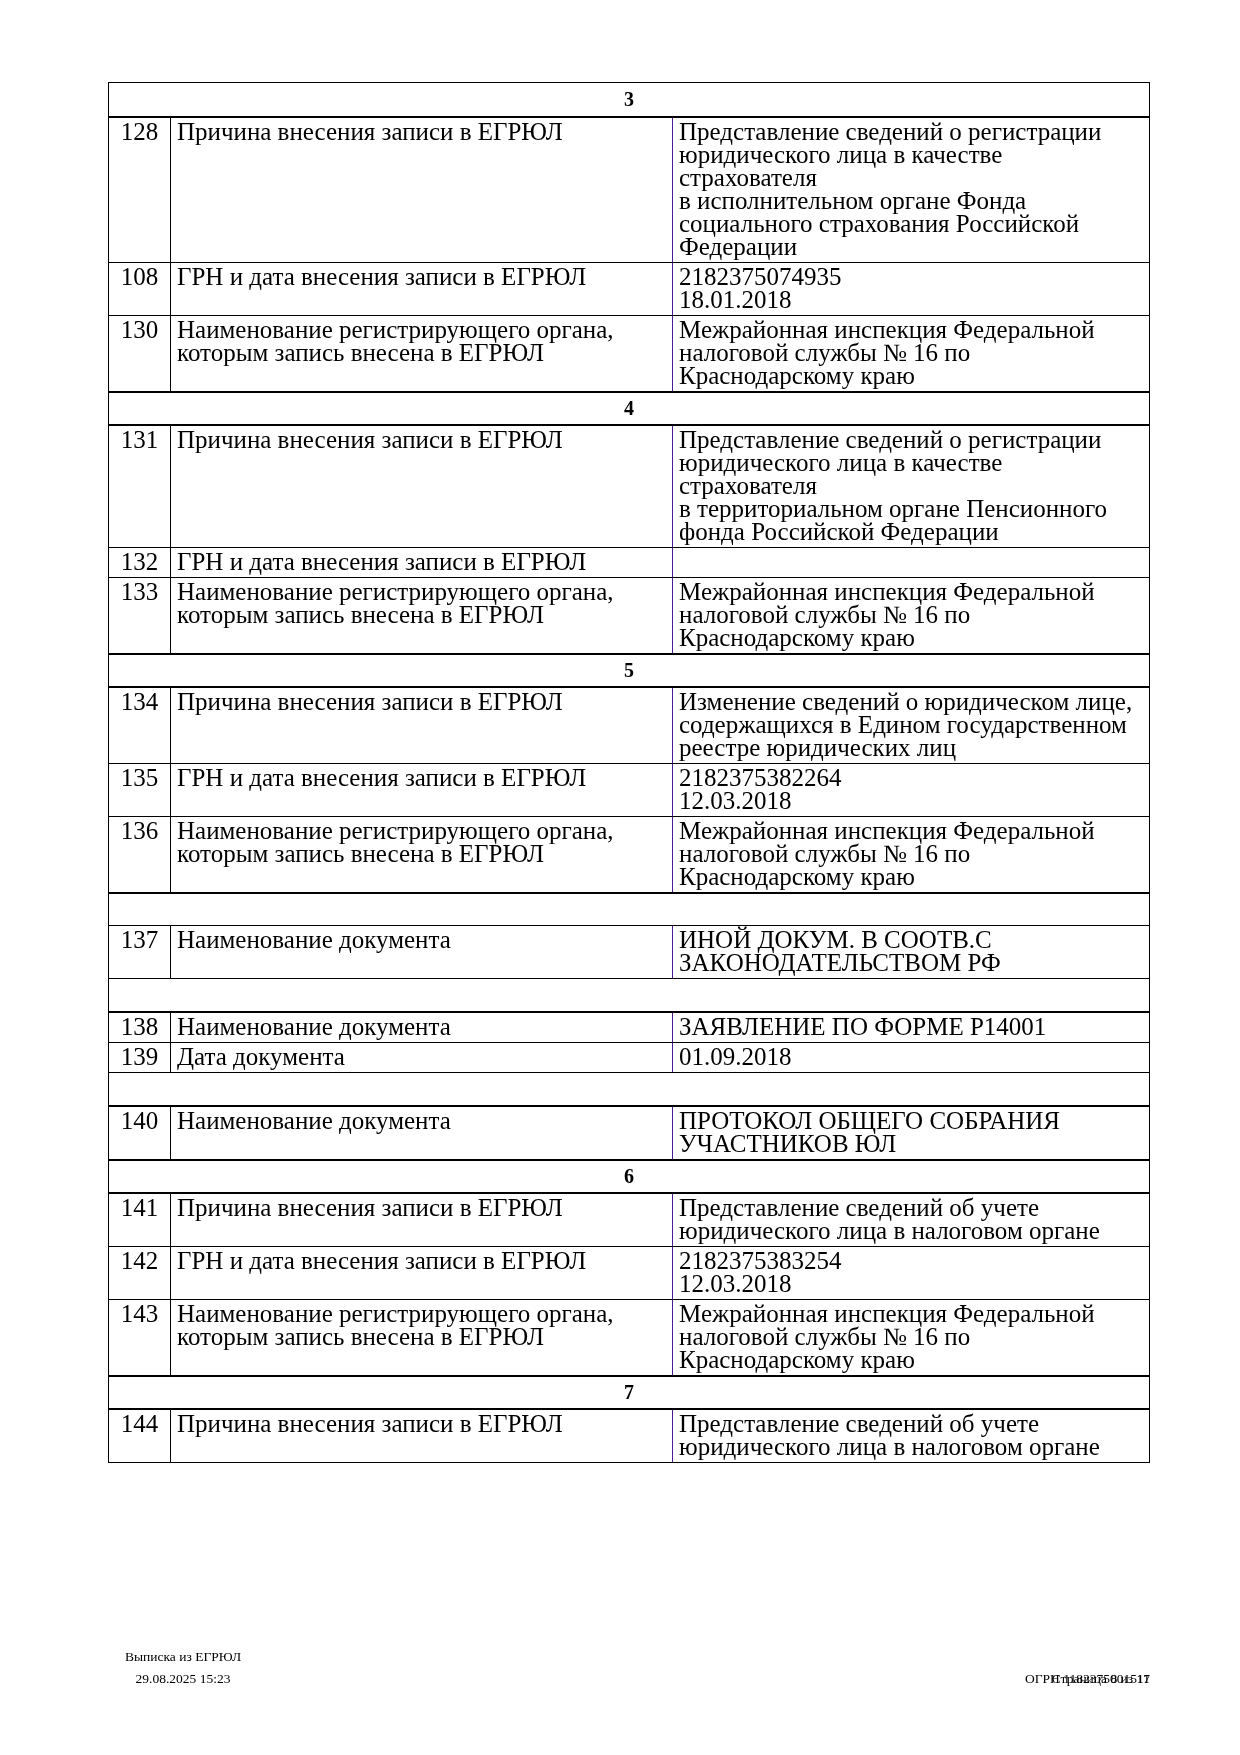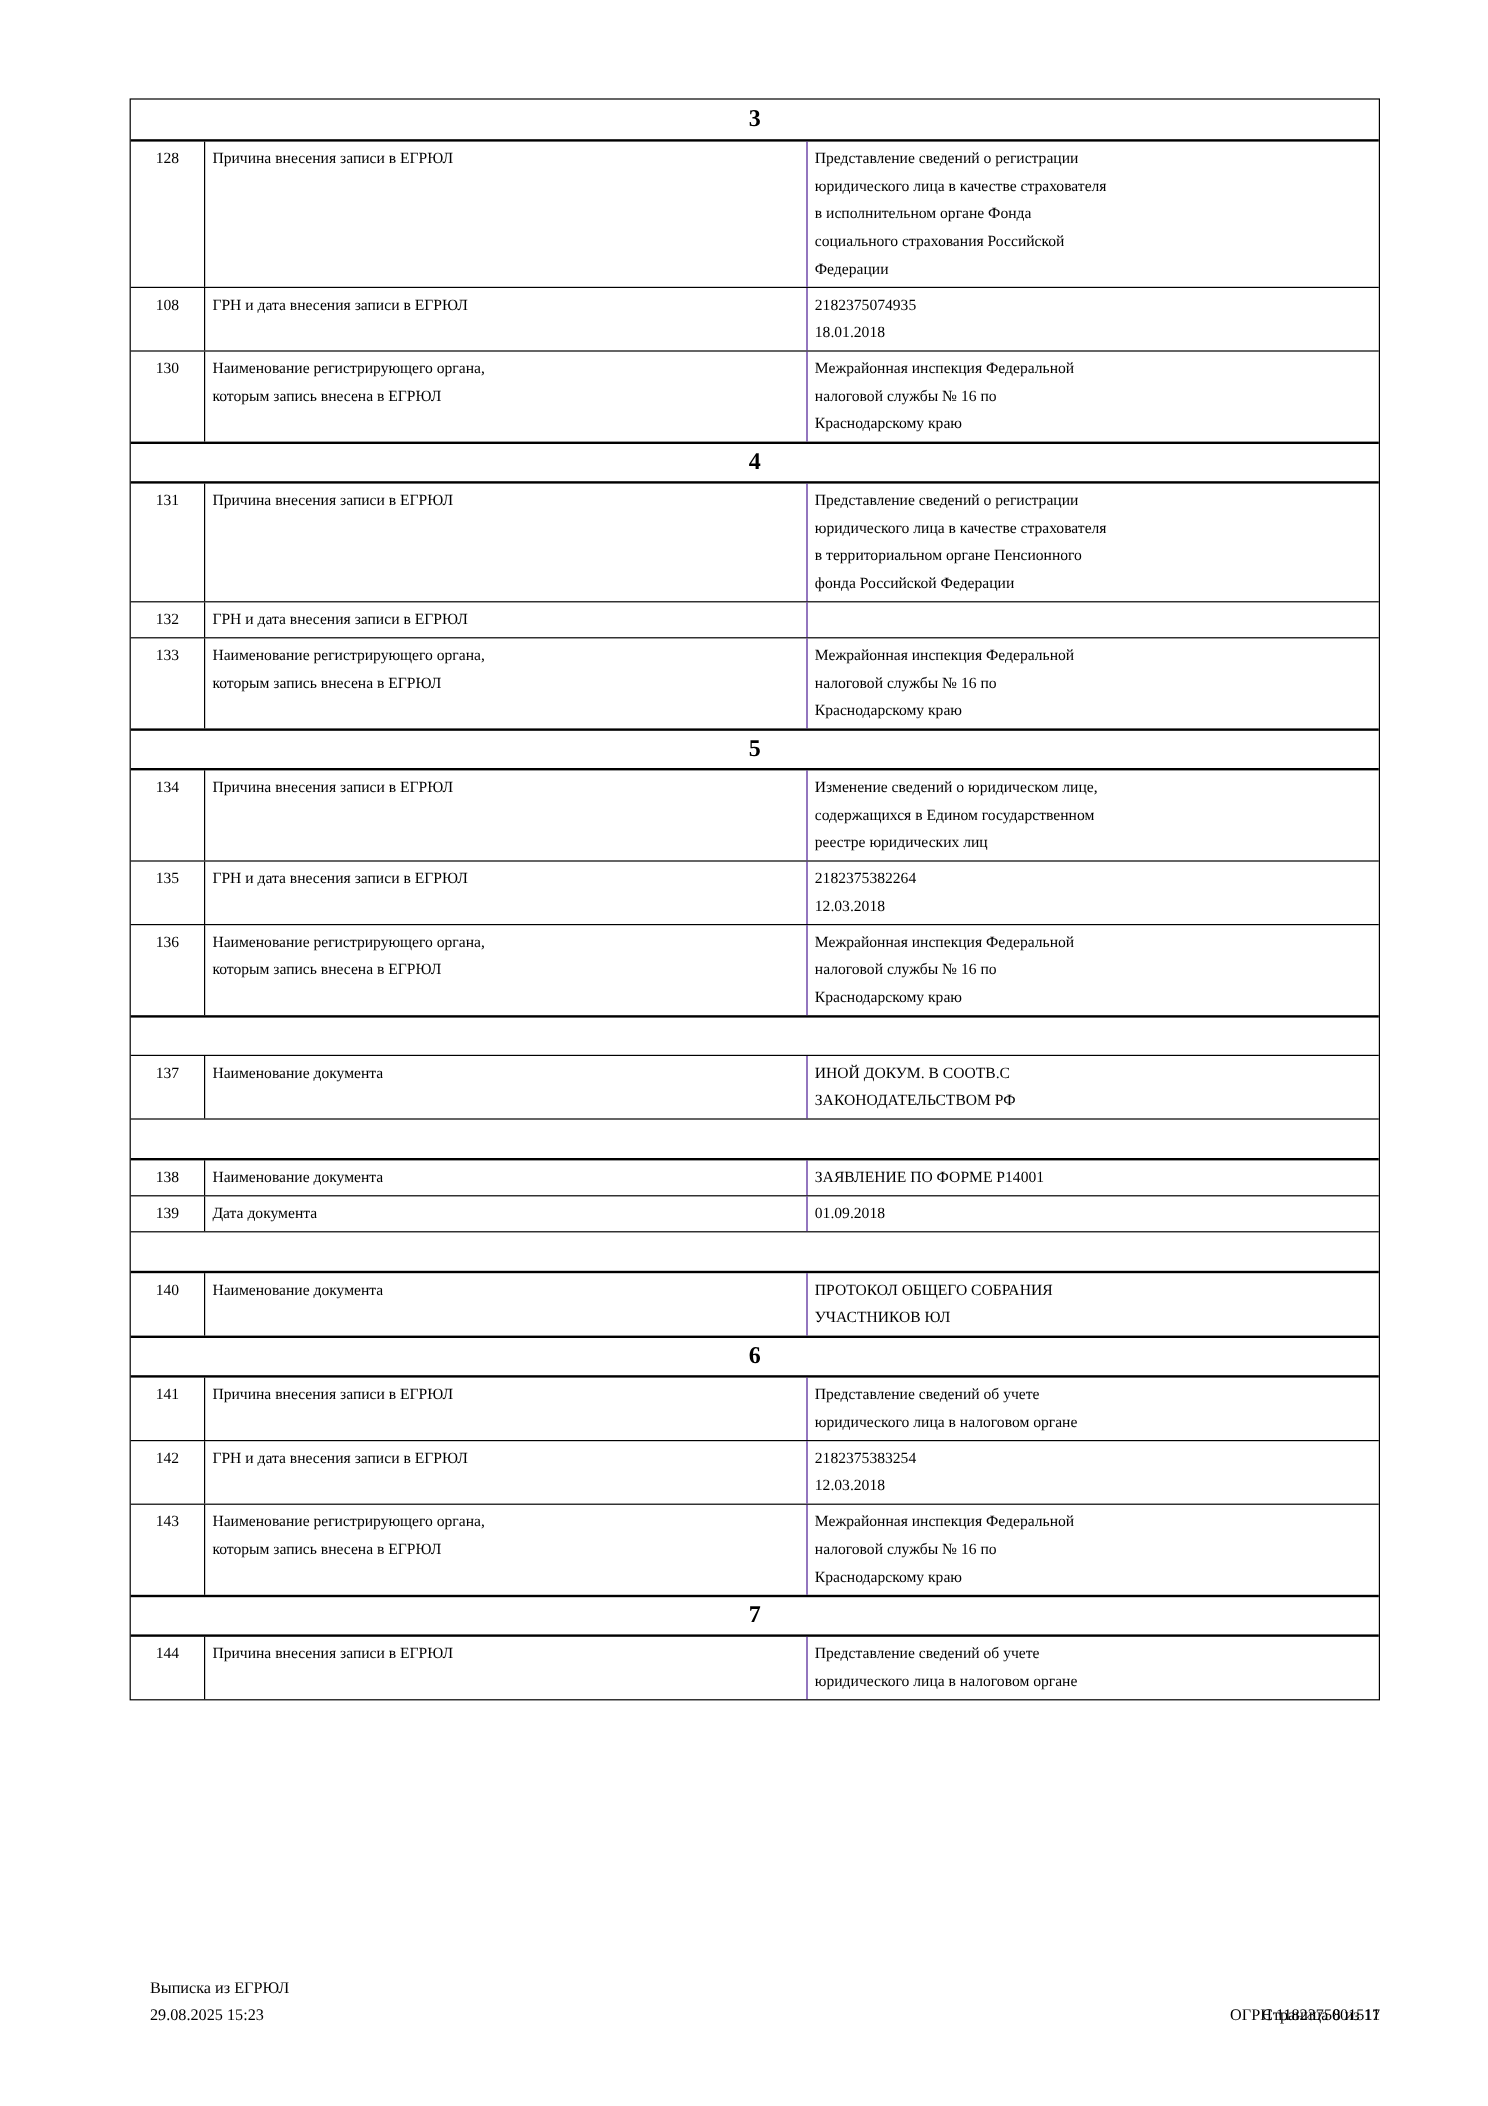--- a/index.html
+++ b/index.html
@@ -18,41 +18,41 @@
     top: 82px;
     width: 1042px;
     border: 1.5px solid #000;
     box-sizing: border-box;
   }
   .row { display: flex; border-top: 1px solid #000; box-sizing: border-box; }
   .row:first-child { border-top: none; }
   .row.bt { border-top: 2px solid #000; }
   .cell {
     box-sizing: border-box;
-    font-size: 13px;
+    font-size: 25px;
     line-height: 23px;
     white-space: pre-line;
     padding: 2px 6px 4px 6px;
   }
   .num {
     flex: 0 0 62px;
     border-right: 1px solid #000;
     text-align: center;
     padding-left: 2px;
     padding-right: 2px;
   }
   .label { flex: 0 0 502px; border-right: 1px solid #4c1d95; }
   .value { flex: 1 1 auto; }
   .row.section { min-height: 33px; align-items: center; justify-content: center; }
   .sec-num { font-size: 20px; font-weight: bold; line-height: 29px; }
   .row.empty-row { min-height: 33px; }
   .note-text { flex: 1 1 auto; }
   .footer { position: absolute; left: 108px; top: 1646px; width: 1042px; font-size: 13.5px; line-height: 22px; }
   .footer .fl { position: absolute; left: 17px; top: 0; }
-  .footer .fl .l2 { display: block; }
+  .footer .fl .l2 { display: block; text-align: center; }
   .footer .fc { position: absolute; left: 0; top: 22px; width: 100%; text-align: right; }
   .footer .fr { position: absolute; right: 0; top: 22px; }
 </style>
 </head>
 <body>
 
 <div class="page">
   <div class="tbl" id="table-root">
       <div class="row section">
         <div class="sec-num">3</div>

